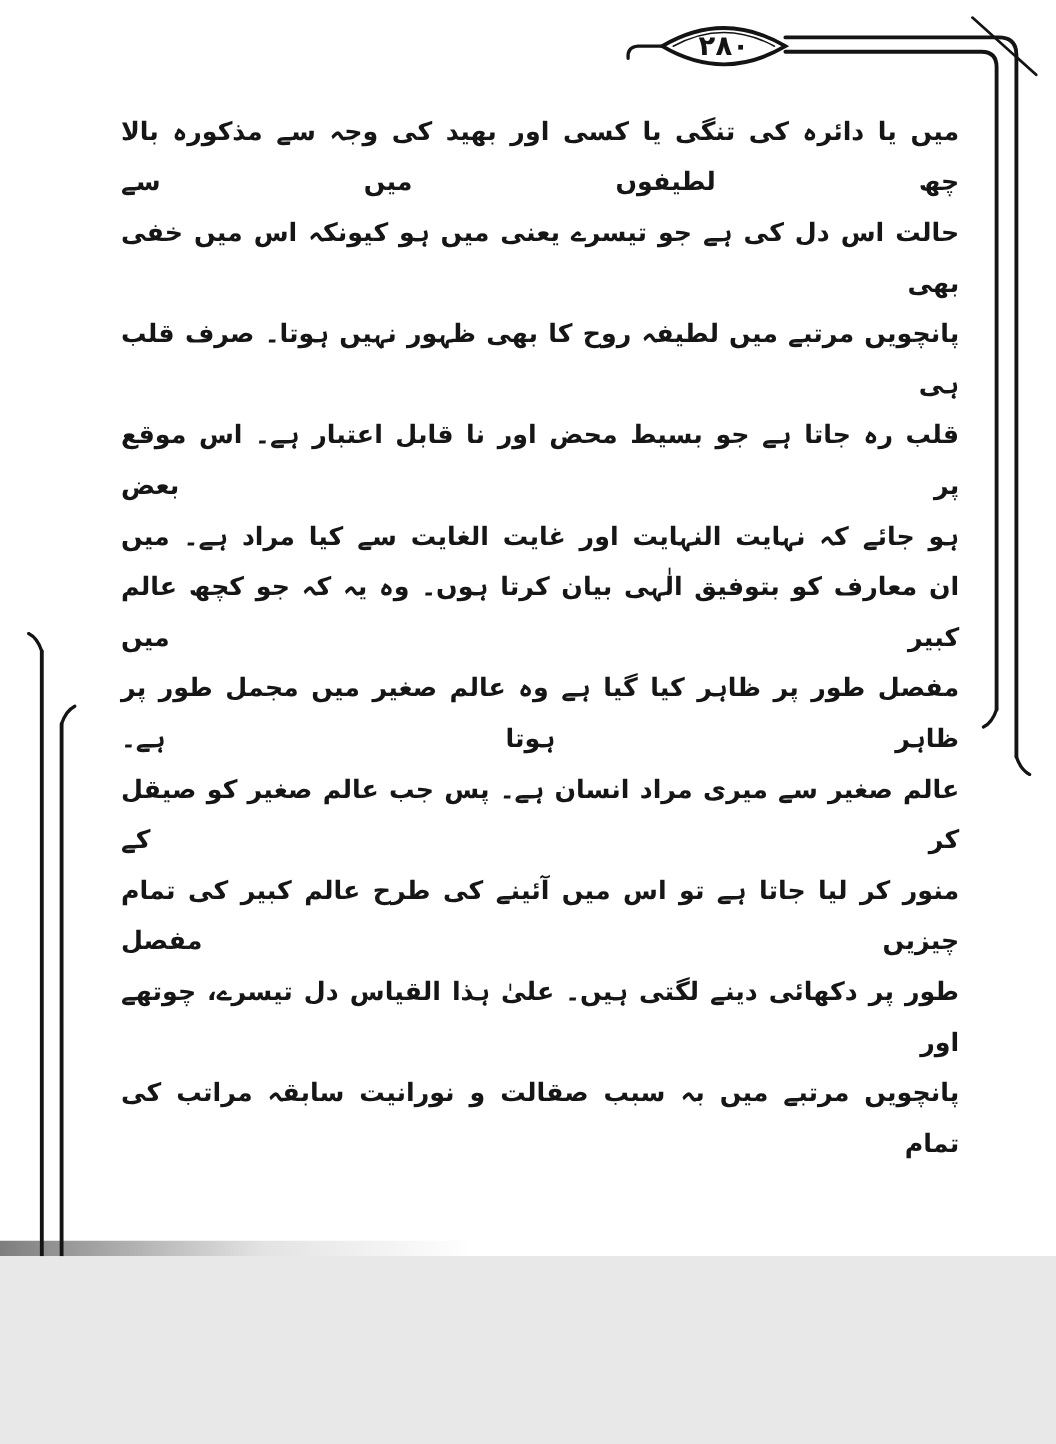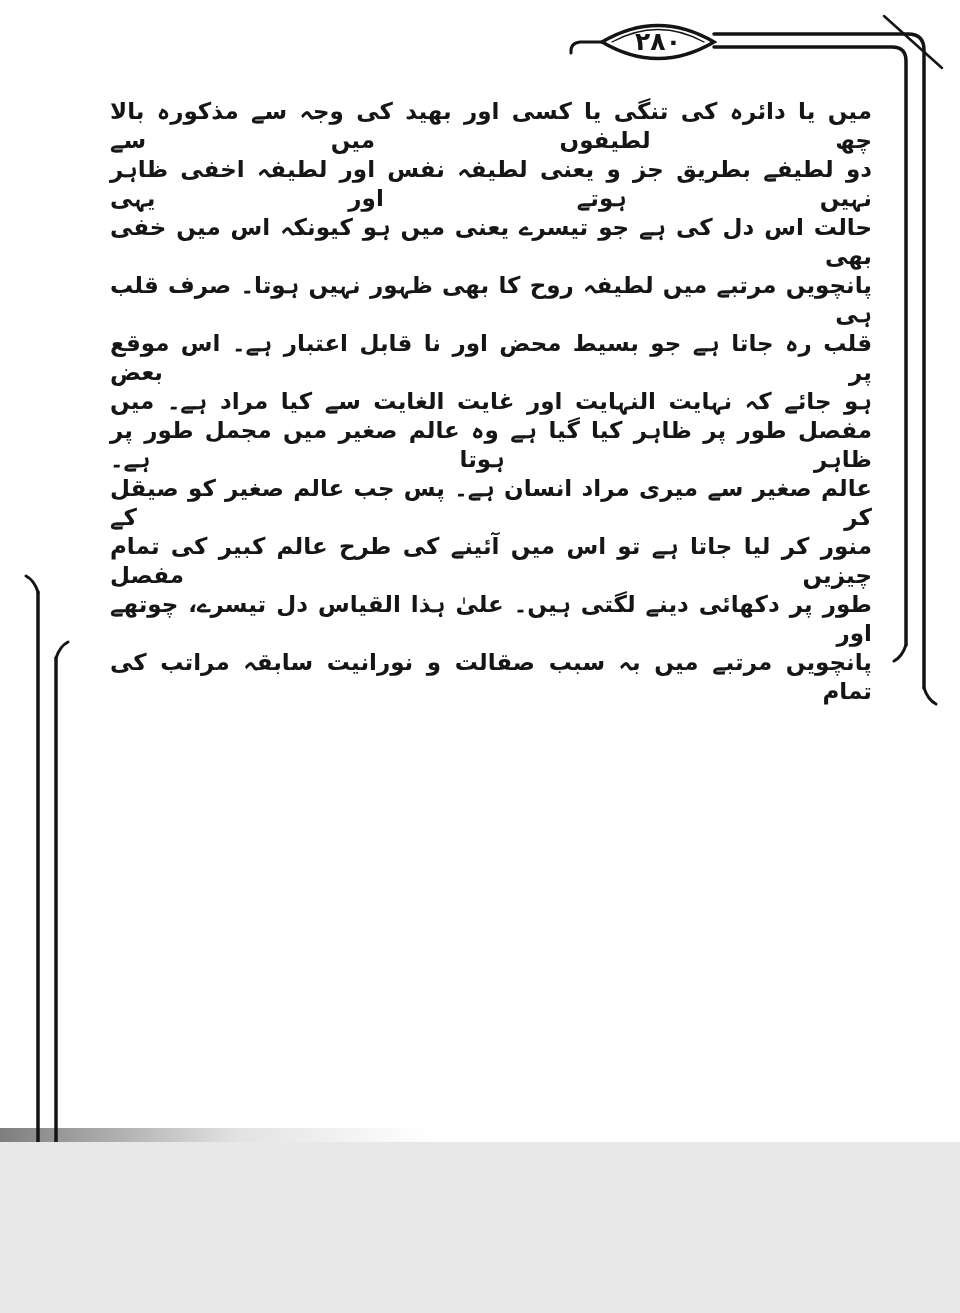--- a/index.html
+++ b/index.html
@@ -46,21 +46,21 @@
     position: absolute;
     top: 97px;
     left: 110px;
     width: 762px;
     direction: rtl;
     color: #161616;
     font-size: 23px;
     font-weight: 700;
   }
   .line {
-    line-height: 29px;
+    line-height: 46px;
     text-align: justify;
     text-align-last: justify;
     word-spacing: 1px;
   }
   .scan-smudge {
     position: absolute;
     left: 0;
     bottom: 0;
     width: 430px;
     height: 14px;
@@ -104,25 +104,25 @@
       <path d="M 262 1252 Q 318 1219 374 1252 Q 318 1285 262 1252 Z" stroke-width="3.5" fill="#ffffff"></path>
       <path d="M 272 1252 Q 318 1227 364 1252" stroke-width="1.4"></path>
     </g>
   </svg>
 
   <div class="pagenum top">۲۸۰</div>
   <div class="pagenum bottom">۸۷۲</div>
 
   <div class="body-text">
     <div class="line">میں یا دائرہ کی تنگی یا کسی اور بھید کی وجہ سے مذکورہ بالا چھ لطیفوں میں سے</div>
-    <div class="line">دو لطیفے بطریق جز و یعنی لطیفہ نفس اور لطیفہ اخفی ظاہر نہیں ہوتے اور یہی</div>
     <div class="line">حالت اس دل کی ہے جو تیسرے یعنی میں ہو کیونکہ اس میں خفی بھی</div>
     <div class="line">پانچویں مرتبے میں لطیفہ روح کا بھی ظہور نہیں ہوتا۔ صرف قلب ہی</div>
     <div class="line">قلب رہ جاتا ہے جو بسیط محض اور نا قابل اعتبار ہے۔ اس موقع پر بعض</div>
     <div class="line">ہو جائے کہ نہایت النہایت اور غایت الغایت سے کیا مراد ہے۔ میں</div>
+    <div class="line">ان معارف کو بتوفیق الٰہی بیان کرتا ہوں۔ وہ یہ کہ جو کچھ عالم کبیر میں</div>
     <div class="line">مفصل طور پر ظاہر کیا گیا ہے وہ عالم صغیر میں مجمل طور پر ظاہر ہوتا ہے۔</div>
     <div class="line">عالم صغیر سے میری مراد انسان ہے۔ پس جب عالم صغیر کو صیقل کر کے</div>
     <div class="line">منور کر لیا جاتا ہے تو اس میں آئینے کی طرح عالم کبیر کی تمام چیزیں مفصل</div>
     <div class="line">طور پر دکھائی دینے لگتی ہیں۔ علیٰ ہذا القیاس دل تیسرے، چوتھے اور</div>
     <div class="line">پانچویں مرتبے میں بہ سبب صقالت و نورانیت سابقہ مراتب کی تمام</div>
 
   </div>
 
   <div class="scan-smudge"></div>
 

